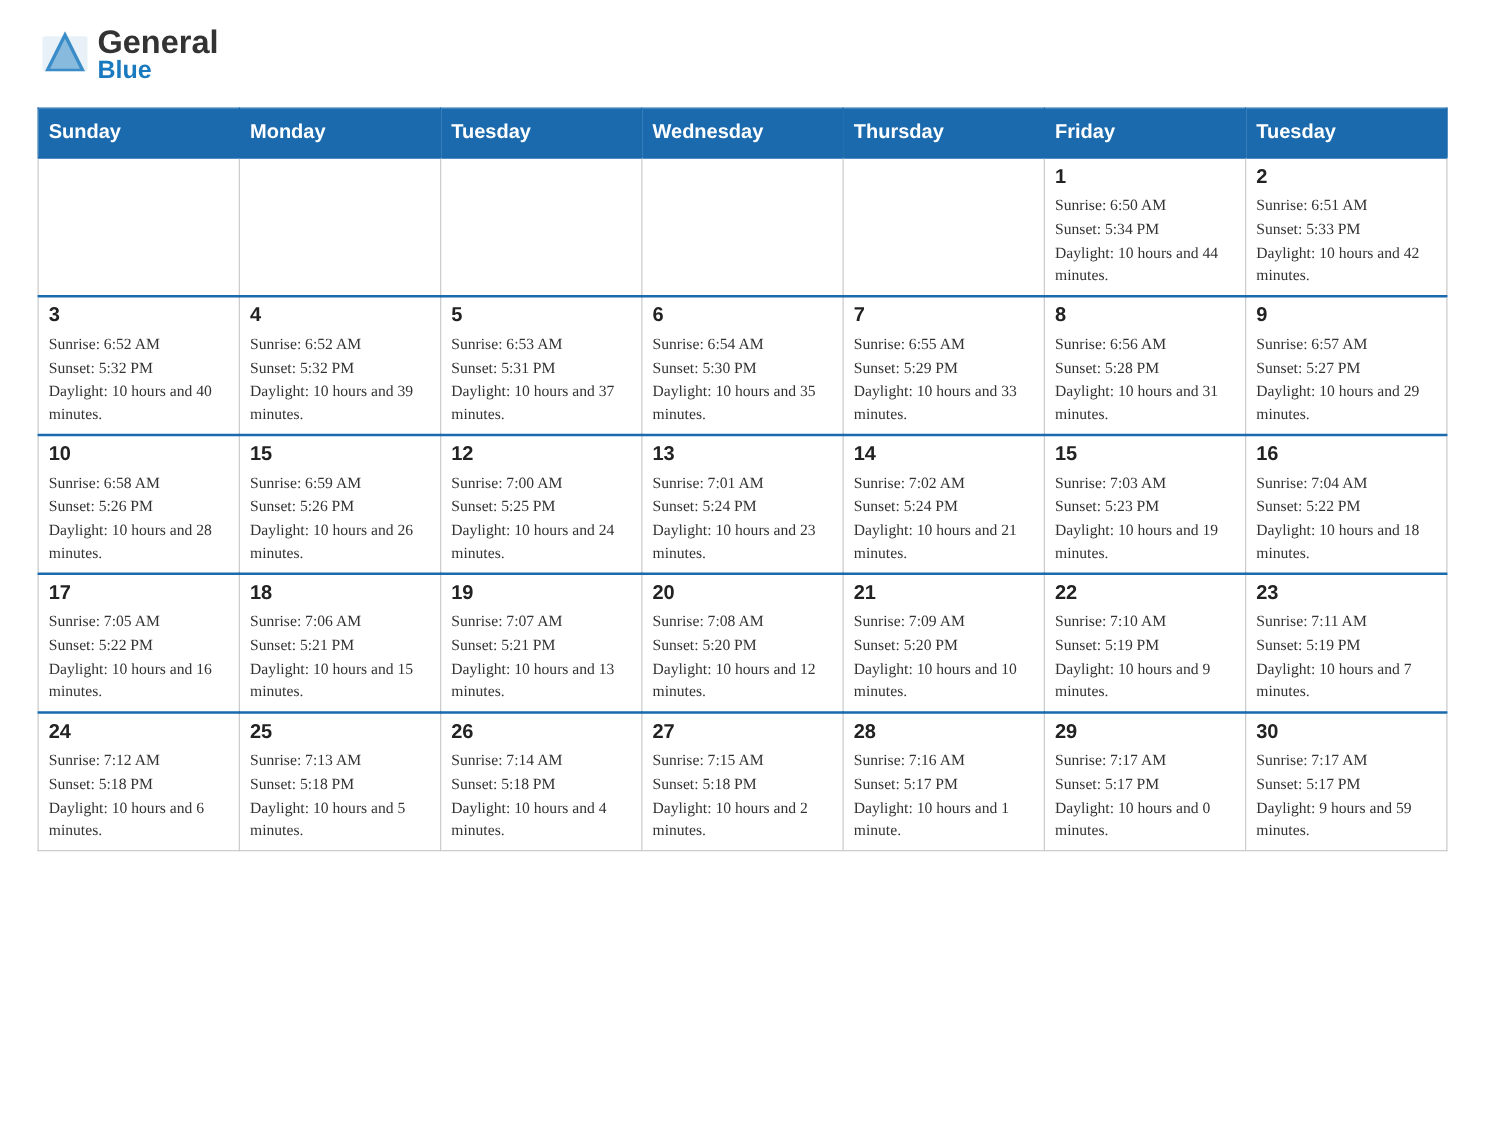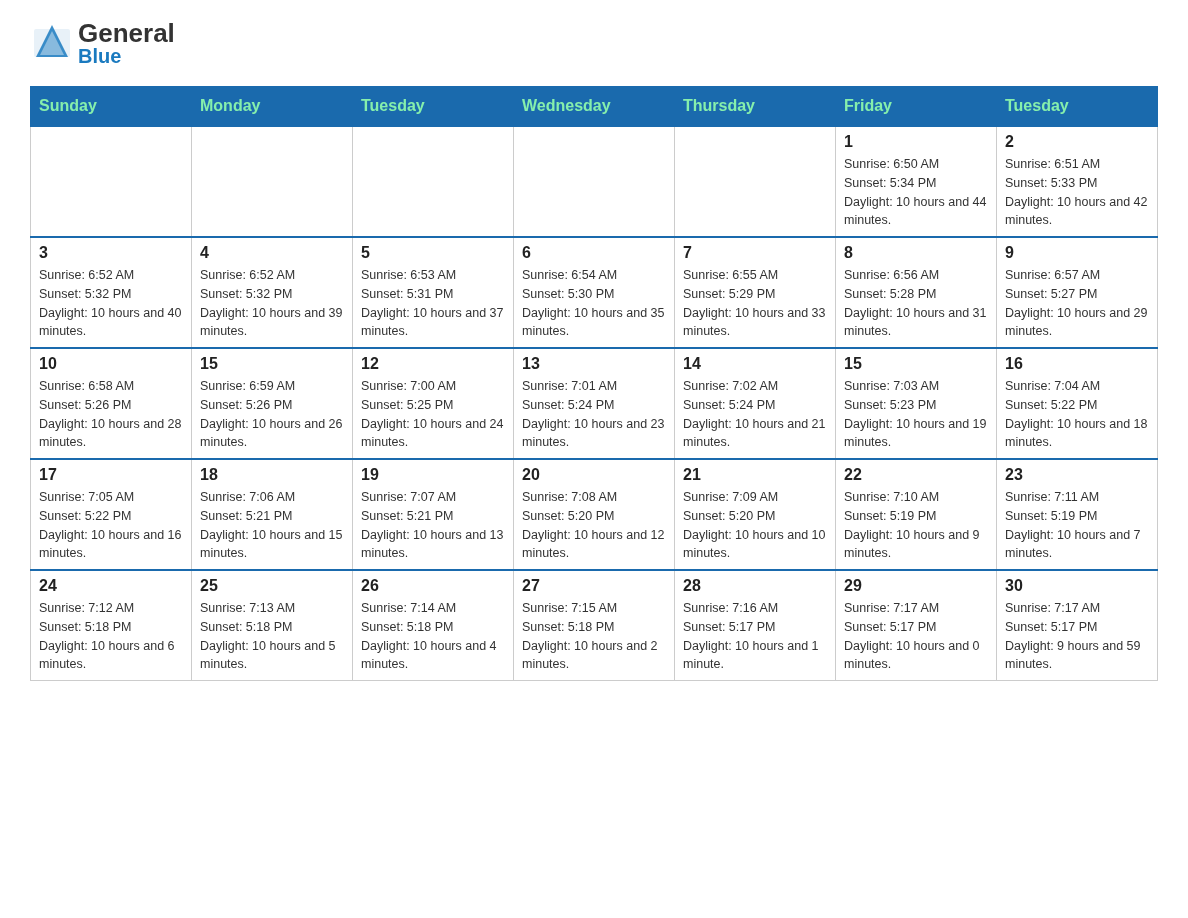--- a/index.html
+++ b/index.html
@@ -36,21 +36,21 @@
       color: #444;
       margin-top: 4px;
     }
     .calendar-table {
       width: 100%;
       border-collapse: collapse;
       table-layout: fixed;
     }
     .calendar-table th {
       background-color: #1a6aad;
-      color: #86efac;
+      color: #ffffff;
       font-size: 16px;
       font-weight: bold;
       padding: 10px 8px;
       border: 1px solid #1a6aad;
       text-align: left;
     }
     .calendar-table td {
       border: 1px solid #ccc;
       vertical-align: top;
       padding: 6px 8px;
@@ -70,20 +70,21 @@
       font-size: 16px;
       font-weight: bold;
       color: #222;
       display: block;
       margin-bottom: 4px;
     }
     .day-info {
       font-size: 12.5px;
       color: #333;
       line-height: 1.5;
+      font-family: Liberation Serif, serif;
     }
     .empty-cell {
       background: #f9f9f9;
     }
     .logo-wrapper {
       display: flex;
       align-items: center;
       gap: 0px;
     }
     .logo-lines {

